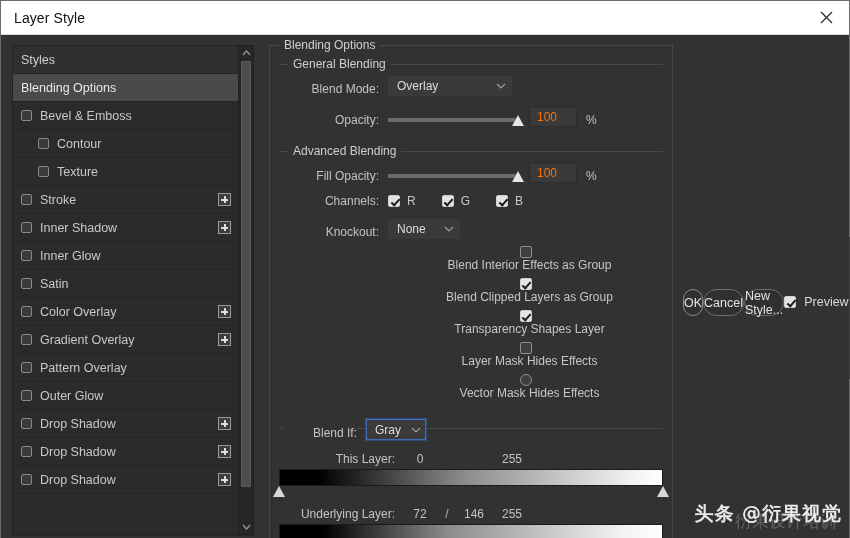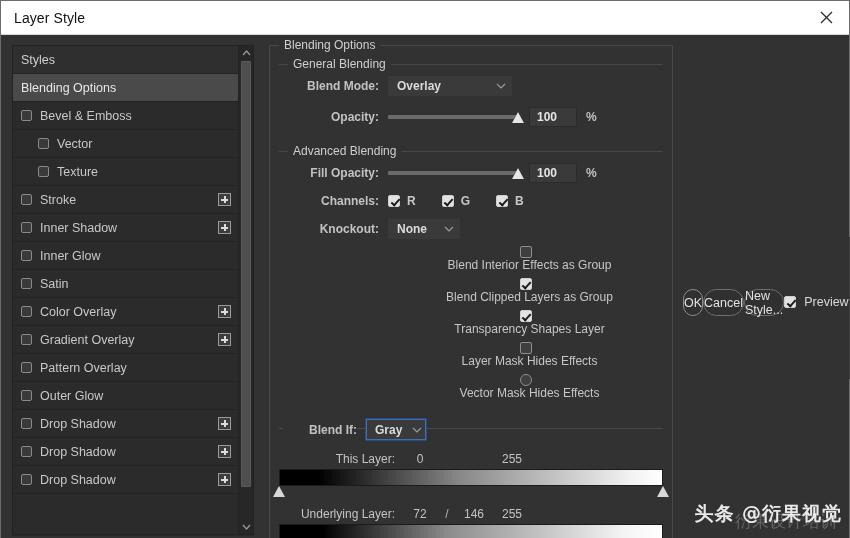--- a/index.html
+++ b/index.html
@@ -187,23 +187,23 @@
     background: #323232;
     padding: 0 5px;
     font-size: 12px; color: #cfcfcf;
     white-space: nowrap;
   }
   #general-blending { margin-top: 18px; padding-bottom: 8px; }
   #advanced-blending { margin-top: 16px; padding-bottom: 10px; }
   #blend-if-group { margin-top: 18px; padding-bottom: 14px; }
 
   .field-row {
-    display: flex; align-items: center;
+    display: flex; align-items: flex-end;
     margin-top: 11px;
-    font-size: 12px; color: #c4c4c4; font-weight: bold;
+    font-size: 12px; color: #c4c4c4;
   }
   .field-label {
     width: 100px; text-align: right;
     margin-right: 9px;
     color: #c2c2c2; font-size: 12px;
     white-space: nowrap;
   }
   .dropdown {
     background: #3a3a3a;
     border: 1px solid #3a3a3a;
@@ -241,21 +241,21 @@
     width: 0; height: 0;
     border-left: 6px solid transparent;
     border-right: 6px solid transparent;
     border-bottom: 11px solid #e6e6e6;
     filter: drop-shadow(0 0 0.5px #000);
   }
   .numfield {
     width: 48px; height: 20px;
     background: #3a3a3a;
     border: 1px solid #2c2c2c;
-    color: #e5e5e5;
+    color: #f97316;
     font-size: 12px;
     display: flex; align-items: center;
     padding-left: 7px;
     margin-left: 11px;
     cursor: text;
   }
   .unit { margin-left: 9px; color: #c2c2c2; font-size: 12px; }
 
   
   .cbx {
@@ -422,21 +422,21 @@
           <div class="style-row selected">
             <span class="label">Blending Options</span>
           </div>
           <div id="styles-rows">
               <div class="style-row">
                 <span class="cb"></span>
                 <span class="label">Bevel &amp; Emboss</span>
               </div>
               <div class="style-row indent">
                 <span class="cb"></span>
-                <span class="label">Vector</span>
+                <span class="label">Contour</span>
               </div>
               <div class="style-row indent">
                 <span class="cb"></span>
                 <span class="label">Texture</span>
               </div>
               <div class="style-row">
                 <span class="cb"></span>
                 <span class="label">Stroke</span>
                 <span class="plus"></span>
               </div>

